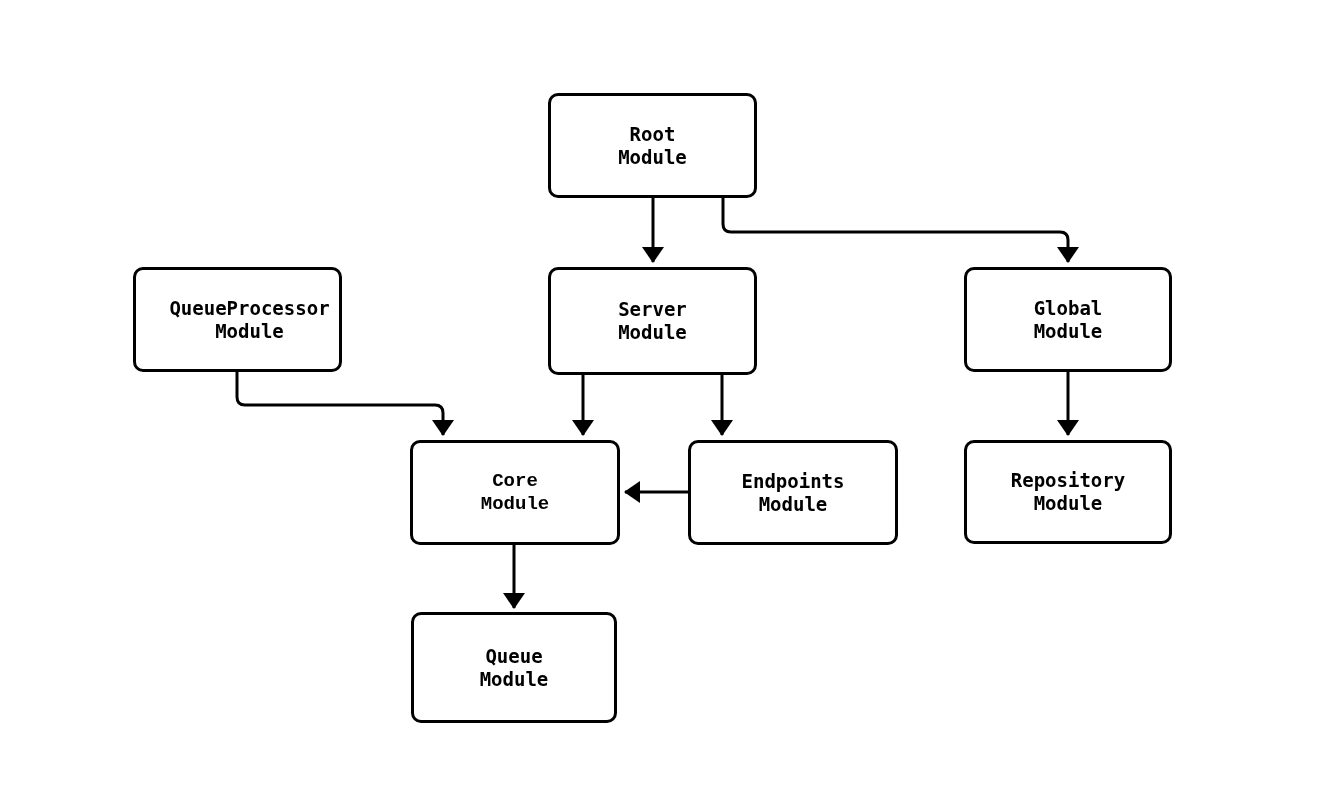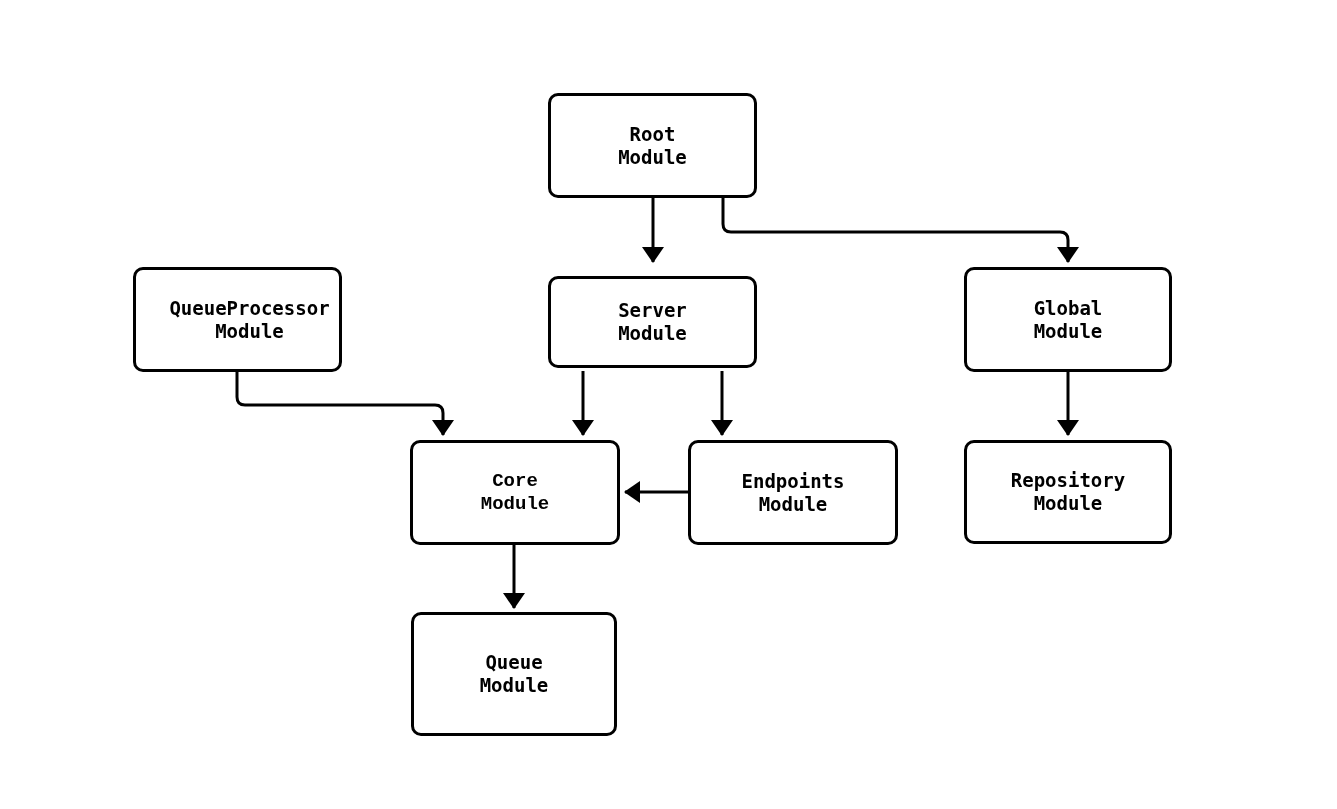--- a/index.html
+++ b/index.html
@@ -45,26 +45,26 @@
     text-align: center;
     font-weight: bold;
     font-size: 19px;
     line-height: 23px;
     color: #000000;
   }
   .node span { display: block; white-space: nowrap; }
 
   .node-root          { left: 548px; top:  93px; width: 209px; height: 105px; }
   .node-queueprocessor{ left: 133px; top: 267px; width: 209px; height: 105px; padding-left: 24px; }
-  .node-server        { left: 548px; top: 267px; width: 209px; height: 92px; margin-top: 9px; }
+  .node-server        { left: 548px; top: 267px; width: 209px; height: 108px; }
   .node-global        { left: 964px; top: 267px; width: 208px; height: 105px; }
   .node-core          { left: 410px; top: 440px; width: 210px; height: 105px; font-family: Liberation Mono, monospace; }
   .node-endpoints     { left: 688px; top: 440px; width: 210px; height: 105px; align-items: center; }
   .node-repository    { left: 964px; top: 440px; width: 208px; height: 104px; }
-  .node-queue         { left: 411px; top: 612px; width: 206px; height: 124px; }
+  .node-queue         { left: 411px; top: 612px; width: 206px; height: 111px; }
 </style>
 </head>
 <body>
 
 <div class="canvas">
 
   <svg class="edges-layer" width="1337" height="809" viewBox="0 0 1337 809" xmlns="http://www.w3.org/2000/svg">
     <defs>
       <marker id="arrowhead" markerUnits="userSpaceOnUse" markerWidth="18" markerHeight="24" refX="15" refY="11" orient="auto">
         <path d="M0 0 L16 11 L0 22 Z" fill="#000000"></path>

